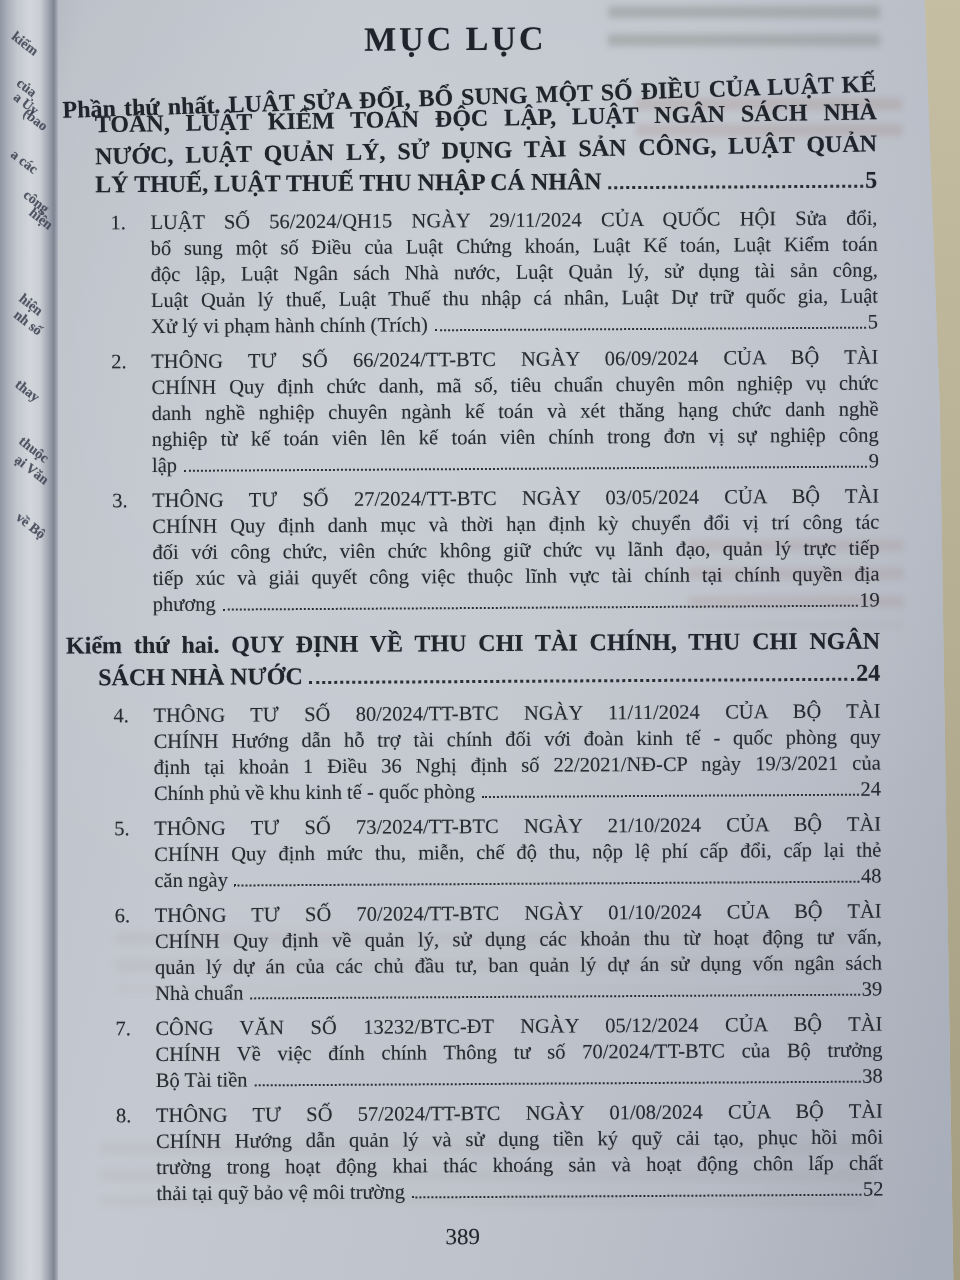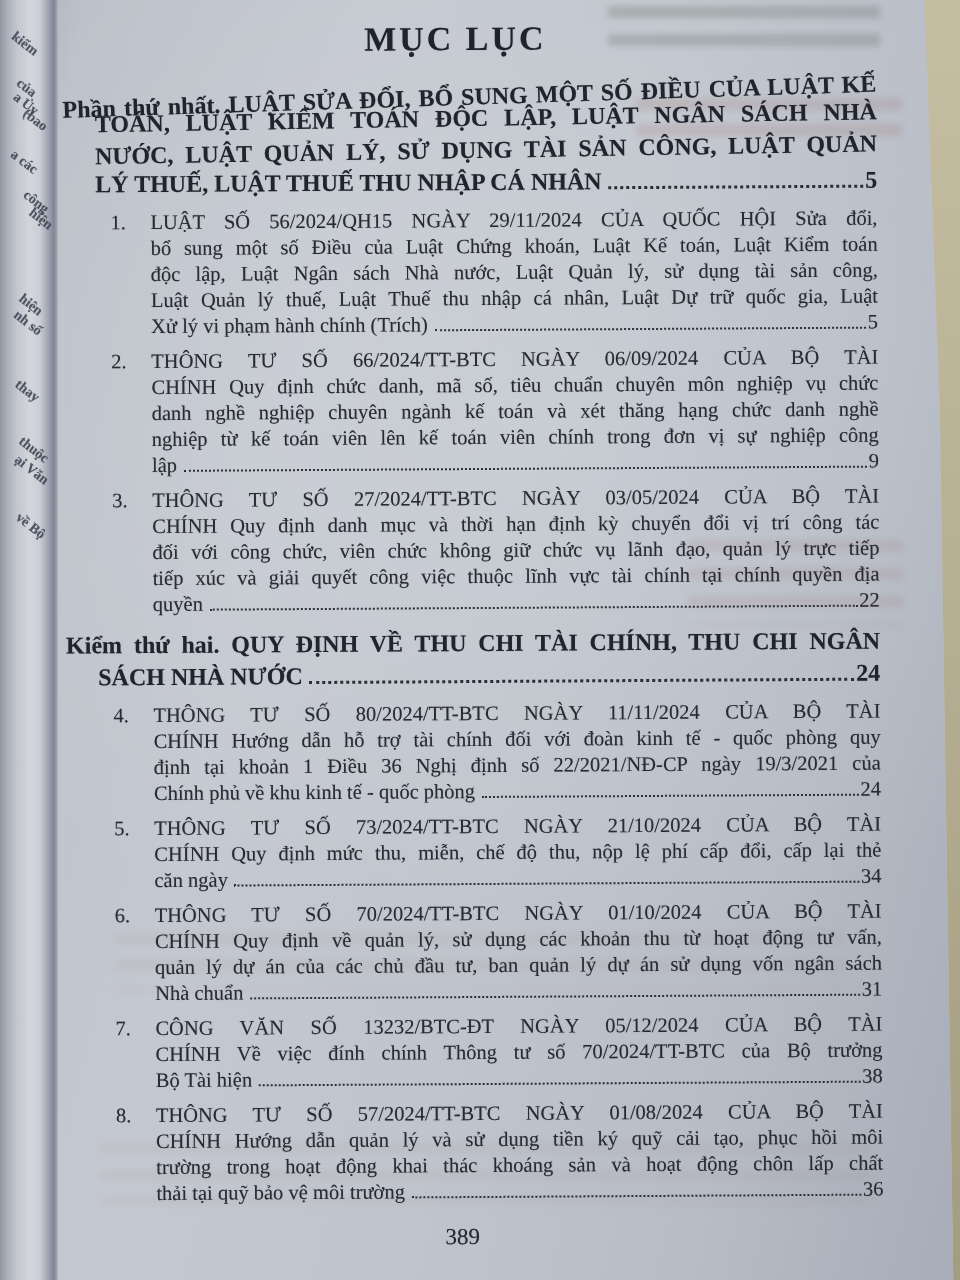--- a/index.html
+++ b/index.html
@@ -127,23 +127,23 @@
           </div>
         </div>
         <div class="sec sec3 entry">
           <div class="num">3.</div>
           <div class="body">
             <div class="line">THÔNG TƯ SỐ 27/2024/TT-BTC NGÀY 03/05/2024 CỦA BỘ TÀI</div>
             <div class="line">CHÍNH Quy định danh mục và thời hạn định kỳ chuyển đổi vị trí công tác</div>
             <div class="line">đối với công chức, viên chức không giữ chức vụ lãnh đạo, quản lý trực tiếp</div>
             <div class="line">tiếp xúc và giải quyết công việc thuộc lĩnh vực tài chính tại chính quyền địa</div>
             <div class="last">
-              <span class="last-text">quyền</span>
-              <span class="leader"></span>
-              <span class="pg">22</span>
+              <span class="last-text">phương</span>
+              <span class="leader"></span>
+              <span class="pg">19</span>
             </div>
           </div>
         </div>
         <div class="sec sec4 part">
           <div class="part-first"><span class="part-label">Kiểm thứ hai.</span> <span class="part-rest">QUY ĐỊNH VỀ THU CHI TÀI CHÍNH, THU CHI NGÂN</span></div>
           <div class="part-last">
             <span class="last-text">SÁCH NHÀ NƯỚC</span>
             <span class="leader leader-bold"></span>
             <span class="pg">24</span>
           </div>
@@ -162,58 +162,58 @@
           </div>
         </div>
         <div class="sec sec6 entry">
           <div class="num">5.</div>
           <div class="body">
             <div class="line">THÔNG TƯ SỐ 73/2024/TT-BTC NGÀY 21/10/2024 CỦA BỘ TÀI</div>
             <div class="line">CHÍNH Quy định mức thu, miễn, chế độ thu, nộp lệ phí cấp đổi, cấp lại thẻ</div>
             <div class="last">
               <span class="last-text">căn ngày</span>
               <span class="leader"></span>
-              <span class="pg">34</span>
+              <span class="pg">48</span>
             </div>
           </div>
         </div>
         <div class="sec sec7 entry">
           <div class="num">6.</div>
           <div class="body">
             <div class="line">THÔNG TƯ SỐ 70/2024/TT-BTC NGÀY 01/10/2024 CỦA BỘ TÀI</div>
             <div class="line">CHÍNH Quy định về quản lý, sử dụng các khoản thu từ hoạt động tư vấn,</div>
             <div class="line">quản lý dự án của các chủ đầu tư, ban quản lý dự án sử dụng vốn ngân sách</div>
             <div class="last">
               <span class="last-text">Nhà chuẩn</span>
               <span class="leader"></span>
-              <span class="pg">31</span>
+              <span class="pg">39</span>
             </div>
           </div>
         </div>
         <div class="sec sec8 entry">
           <div class="num">7.</div>
           <div class="body">
             <div class="line">CÔNG VĂN SỐ 13232/BTC-ĐT NGÀY 05/12/2024 CỦA BỘ TÀI</div>
             <div class="line">CHÍNH Về việc đính chính Thông tư số 70/2024/TT-BTC của Bộ trưởng</div>
             <div class="last">
-              <span class="last-text">Bộ Tài hiện</span>
+              <span class="last-text">Bộ Tài tiền</span>
               <span class="leader"></span>
               <span class="pg">38</span>
             </div>
           </div>
         </div>
         <div class="sec sec9 entry">
           <div class="num">8.</div>
           <div class="body">
             <div class="line">THÔNG TƯ SỐ 57/2024/TT-BTC NGÀY 01/08/2024 CỦA BỘ TÀI</div>
             <div class="line">CHÍNH Hướng dẫn quản lý và sử dụng tiền ký quỹ cải tạo, phục hồi môi</div>
             <div class="line">trường trong hoạt động khai thác khoáng sản và hoạt động chôn lấp chất</div>
             <div class="last">
               <span class="last-text">thải tại quỹ bảo vệ môi trường</span>
               <span class="leader"></span>
-              <span class="pg">36</span>
+              <span class="pg">52</span>
             </div>
           </div>
         </div>
       </div>
     <div class="folio">389</div>
   </div>
 </div>
 
 </body></html>

